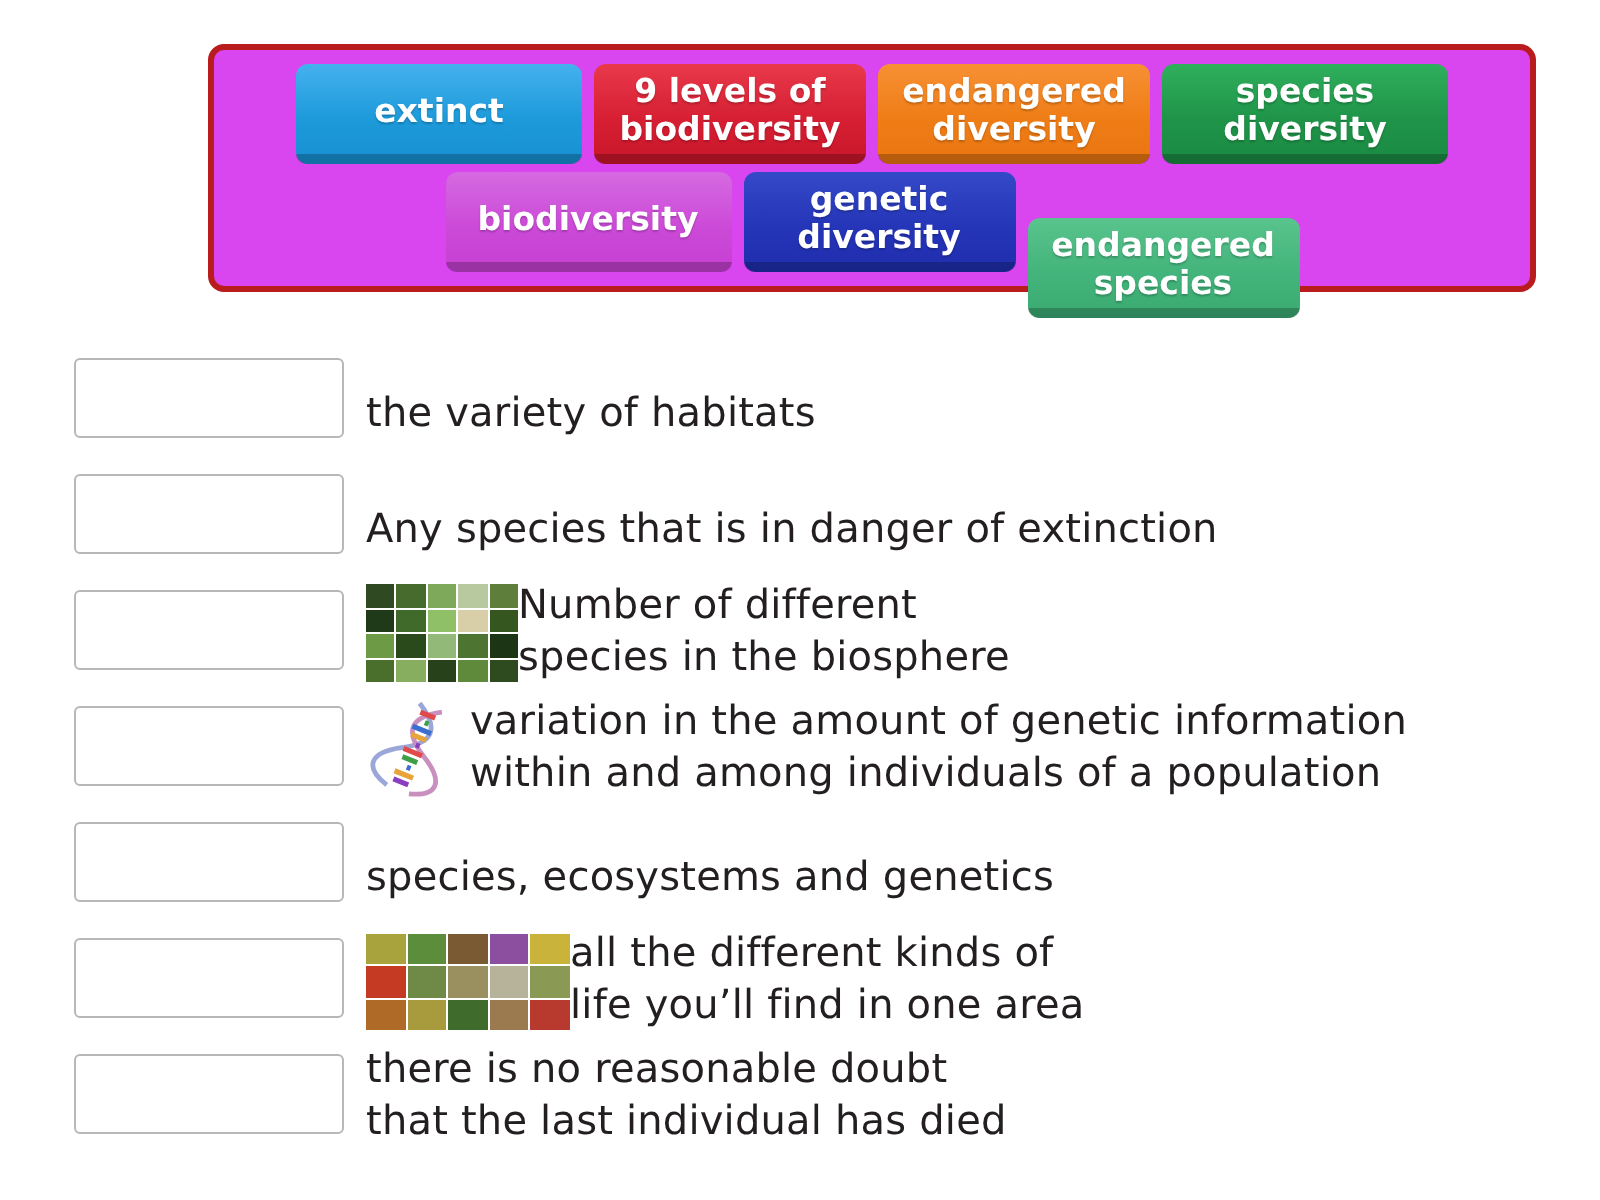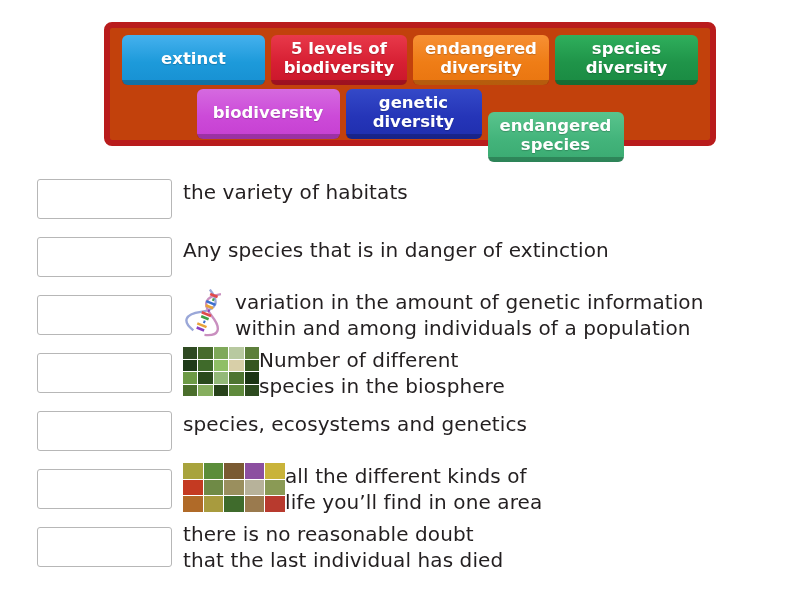--- a/index.html
+++ b/index.html
@@ -14,26 +14,26 @@
     font-family: "DejaVu Sans", "Liberation Sans", sans-serif;
     color: #222222;
     position: relative;
   }
 
   
   #tile-bank {
     position: absolute;
     left: 104px;
     top: 22px;
-    width: 612px;
+    width: 664px;
     height: 124px;
     box-sizing: border-box;
-    border: 6px solid #b91c1c;
+    border: 3px solid #b91c1c;
     border-radius: 8px;
-    background: #c2410c;
+    background: #d946ef;
     padding: 0;
   }
   .bank-row {
     display: flex;
     justify-content: center;
     align-items: flex-start;
     gap: 6px;
   }
   #bank-row-1 { margin-top: 7px; }
   #bank-row-2 { margin-top: 4px; }
@@ -101,21 +101,21 @@
     height: 40px;
     margin-left: 37px;
     margin-right: 11px;
     box-sizing: border-box;
     border: 1px solid #b7b7b7;
     border-radius: 3px;
     background: #ffffff;
   }
   .answer-body {
     display: flex;
-    align-items: flex-start;
+    align-items: flex-end;
     min-height: 40px;
   }
   .answer-text {
     font-size: 20px;
     line-height: 26px;
     color: #231f20;
     white-space: pre-line;
     letter-spacing: .1px;
   }
 
@@ -150,21 +150,21 @@
 </head>
 <body>
 
 <div id="tile-bank">
 
   <div class="bank-row" id="bank-row-1">
     <div class="tile t-extinct w-extinct">
       <span>extinct</span>
     </div>
     <div class="tile t-3levels w-3levels">
-      <span>5 levels of
+      <span>9 levels of
 biodiversity</span>
     </div>
     <div class="tile t-ecosystem w-ecosystem">
       <span>endangered
 diversity</span>
     </div>
     <div class="tile t-speciesdiv w-speciesdiv">
       <span>species
 diversity</span>
     </div>
@@ -192,46 +192,20 @@
     <div class="drop-zone"></div>
     <div class="answer-body">
       <span class="answer-text">the variety of habitats</span>
     </div>
   </div>
 
   <div class="answer-row">
     <div class="drop-zone"></div>
     <div class="answer-body">
       <span class="answer-text">Any species that is in danger of extinction</span>
-    </div>
-  </div>
-
-  <div class="answer-row">
-    <div class="drop-zone"></div>
-    <div class="answer-body">
-      <span class="thumb dna-wrap">
-        <svg width="52" height="48" viewBox="0 0 52 48" aria-hidden="true">
-          <g transform="rotate(22 26 24)">
-            <path d="M18 2 C32 10, 32 18, 18 26 C4 34, 4 42, 18 46" fill="none" stroke="#9aa7d8" stroke-width="2.4"></path>
-            <path d="M30 2 C16 10, 16 18, 30 26 C44 34, 44 42, 30 46" fill="none" stroke="#c98fbf" stroke-width="2.4"></path>
-            <line x1="20" y1="6" x2="28" y2="6" stroke="#e04a4a" stroke-width="2.6"></line>
-            <line x1="24" y1="10" x2="26" y2="10" stroke="#3f9f48" stroke-width="2.6"></line>
-            <line x1="19" y1="14" x2="29" y2="14" stroke="#3a6fd0" stroke-width="2.6"></line>
-            <line x1="20" y1="18" x2="28" y2="18" stroke="#e8a33a" stroke-width="2.6"></line>
-            <line x1="24" y1="22" x2="26" y2="22" stroke="#8a3fc0" stroke-width="2.6"></line>
-            <line x1="19" y1="26" x2="29" y2="26" stroke="#e04a4a" stroke-width="2.6"></line>
-            <line x1="20" y1="30" x2="28" y2="30" stroke="#3f9f48" stroke-width="2.6"></line>
-            <line x1="24" y1="34" x2="26" y2="34" stroke="#3a6fd0" stroke-width="2.6"></line>
-            <line x1="19" y1="38" x2="29" y2="38" stroke="#e8a33a" stroke-width="2.6"></line>
-            <line x1="20" y1="42" x2="28" y2="42" stroke="#8a3fc0" stroke-width="2.6"></line>
-          </g>
-        </svg>
-      </span>
-      <span class="answer-text">variation in the amount of genetic information
-within and among individuals of a population</span>
     </div>
   </div>
 
   <div class="answer-row">
     <div class="drop-zone"></div>
     <div class="answer-body">
       <span class="thumb collage collage-green" id="collage-green">
           <span style="background: rgb(47, 74, 34); width: 100%; height: 100%;"></span>
           <span style="background: rgb(71, 107, 44); width: 100%; height: 100%;"></span>
           <span style="background: rgb(127, 169, 90); width: 100%; height: 100%;"></span>
@@ -254,20 +228,46 @@
           <span style="background: rgb(45, 75, 31); width: 100%; height: 100%;"></span>
         </span>
       <span class="answer-text">Number of different
 species in the biosphere</span>
     </div>
   </div>
 
   <div class="answer-row">
     <div class="drop-zone"></div>
     <div class="answer-body">
+      <span class="thumb dna-wrap">
+        <svg width="52" height="48" viewBox="0 0 52 48" aria-hidden="true">
+          <g transform="rotate(22 26 24)">
+            <path d="M18 2 C32 10, 32 18, 18 26 C4 34, 4 42, 18 46" fill="none" stroke="#9aa7d8" stroke-width="2.4"></path>
+            <path d="M30 2 C16 10, 16 18, 30 26 C44 34, 44 42, 30 46" fill="none" stroke="#c98fbf" stroke-width="2.4"></path>
+            <line x1="20" y1="6" x2="28" y2="6" stroke="#e04a4a" stroke-width="2.6"></line>
+            <line x1="24" y1="10" x2="26" y2="10" stroke="#3f9f48" stroke-width="2.6"></line>
+            <line x1="19" y1="14" x2="29" y2="14" stroke="#3a6fd0" stroke-width="2.6"></line>
+            <line x1="20" y1="18" x2="28" y2="18" stroke="#e8a33a" stroke-width="2.6"></line>
+            <line x1="24" y1="22" x2="26" y2="22" stroke="#8a3fc0" stroke-width="2.6"></line>
+            <line x1="19" y1="26" x2="29" y2="26" stroke="#e04a4a" stroke-width="2.6"></line>
+            <line x1="20" y1="30" x2="28" y2="30" stroke="#3f9f48" stroke-width="2.6"></line>
+            <line x1="24" y1="34" x2="26" y2="34" stroke="#3a6fd0" stroke-width="2.6"></line>
+            <line x1="19" y1="38" x2="29" y2="38" stroke="#e8a33a" stroke-width="2.6"></line>
+            <line x1="20" y1="42" x2="28" y2="42" stroke="#8a3fc0" stroke-width="2.6"></line>
+          </g>
+        </svg>
+      </span>
+      <span class="answer-text">variation in the amount of genetic information
+within and among individuals of a population</span>
+    </div>
+  </div>
+
+  <div class="answer-row">
+    <div class="drop-zone"></div>
+    <div class="answer-body">
       <span class="answer-text">species, ecosystems and genetics</span>
     </div>
   </div>
 
   <div class="answer-row">
     <div class="drop-zone"></div>
     <div class="answer-body">
       <span class="thumb collage collage-color" id="collage-color">
           <span style="background: rgb(168, 163, 60); width: 100%; height: 100%;"></span>
           <span style="background: rgb(91, 141, 58); width: 100%; height: 100%;"></span>

